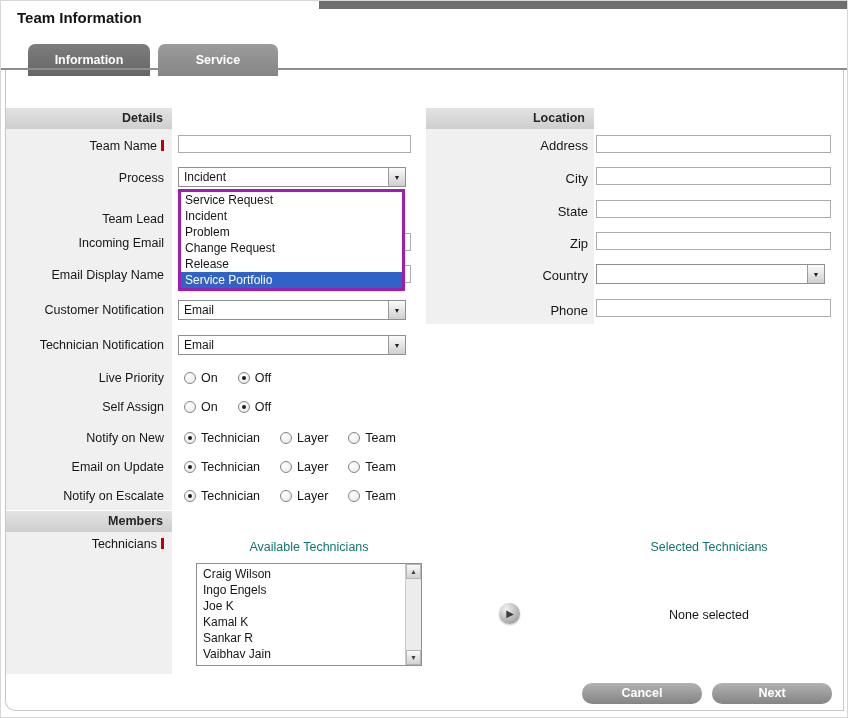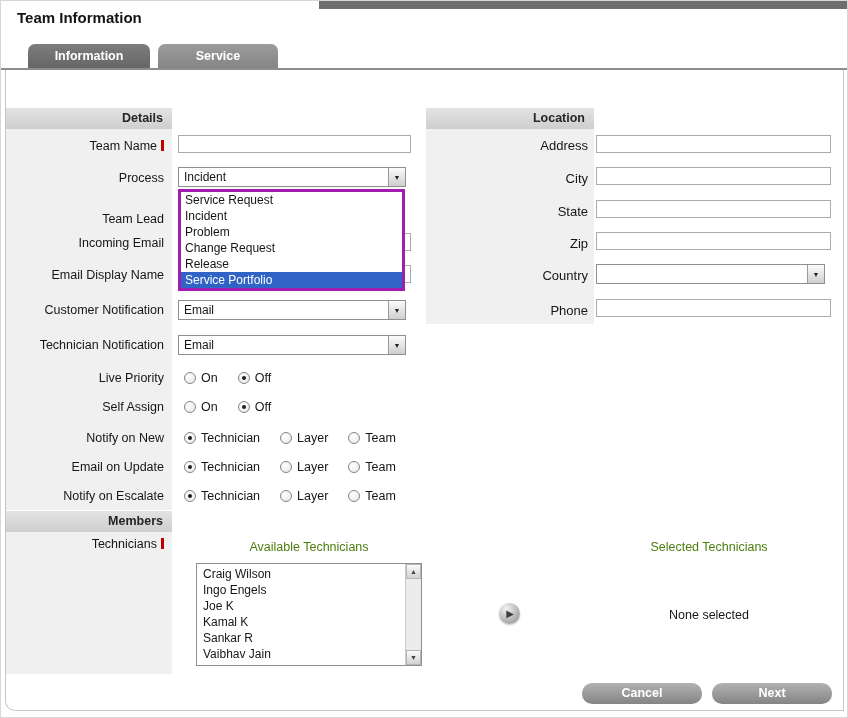--- a/index.html
+++ b/index.html
@@ -1,21 +1,21 @@
 <!DOCTYPE html>
 <html><head>
 <meta charset="utf-8">
 <style>
   html,body{margin:0;padding:0;background:#fff;}
   .page{position:relative;width:848px;height:718px;background:#fff;
         font-family:"Liberation Sans",sans-serif;overflow:hidden;
         border:1px solid #d7d7d7;box-sizing:border-box;}
   .topstrip{position:absolute;top:0;left:318px;right:0;height:8px;background:#6e6e6e;}
   .page-title{position:absolute;left:16px;top:8px;font-size:15px;font-weight:bold;color:#141414;}
-  .tab{position:absolute;top:43px;height:24px;border-radius:7px 7px 0 0;color:#fff;
+  .tab{position:absolute;top:43px;height:32px;border-radius:7px 7px 0 0;color:#fff;
        font-weight:bold;font-size:12.5px;display:flex;align-items:center;justify-content:center;cursor:pointer;}
   .tab-info{left:27px;width:122px;background:linear-gradient(#7d7d7d,#666);}
   .tab-svc{left:157px;width:120px;background:linear-gradient(#9c9c9c,#858585);}
   .tabline{position:absolute;top:67px;left:0;width:848px;height:2px;background:#8d8d8d;}
   .panel{position:absolute;left:4px;top:69px;width:839px;height:641px;
          border-left:1px solid #c6c6c6;border-right:1px solid #c6c6c6;border-bottom:1px solid #c6c6c6;
          border-radius:0 0 0 10px;box-sizing:border-box;}
   .sec-h{position:absolute;height:21px;background:linear-gradient(#e3e3e3,#cecece);
          font-weight:bold;font-size:12.5px;color:#262626;text-align:right;line-height:21px;
          padding-right:9px;box-sizing:border-box;}
@@ -34,21 +34,21 @@
   .ddlist{position:absolute;left:177px;top:188px;width:227px;background:#fff;
           border:3px solid #a21caf;z-index:20;box-sizing:border-box;}
   .dd-item{height:16px;line-height:16px;font-size:12px;padding-left:4px;color:#161616;cursor:pointer;}
   .dd-item.hl{background:#2f63c5;color:#fff;}
   .ctl-row{position:absolute;height:15px;display:flex;align-items:center;}
   .opt{display:inline-flex;align-items:center;margin-right:20px;font-size:12.5px;color:#161616;}
   .opt-lbl{margin-left:5px;}
   .radio{display:inline-block;width:12px;height:12px;border-radius:50%;border:1px solid #858585;
          background:radial-gradient(circle at 35% 30%, #fff, #e6e6e6);box-sizing:border-box;position:relative;cursor:pointer;}
   .radio.checked::after{content:"";position:absolute;left:3px;top:3px;width:4px;height:4px;border-radius:50%;background:#1e1e1e;}
-  .col-hdr{position:absolute;font-size:12.5px;color:#4d7c0f;text-align:center;}
+  .col-hdr{position:absolute;font-size:12.5px;color:#0f766e;text-align:center;}
   .listbox{position:absolute;left:195px;top:562px;width:226px;height:103px;border:1px solid #8f8f8f;
            background:#fff;box-sizing:border-box;}
   .lb-items{position:absolute;left:0;top:2px;right:17px;bottom:0;overflow:hidden;}
   .lb-item{height:16px;line-height:16px;font-size:12px;padding-left:6px;color:#161616;cursor:default;}
   .sb{position:absolute;right:0;top:0;width:16px;height:100%;background:#ececec;border-left:1px solid #c9c9c9;box-sizing:border-box;}
   .sb-btn{position:absolute;left:0;width:100%;height:15px;background:linear-gradient(#fafafa,#d2d2d2);
           border:1px solid #b5b5b5;box-sizing:border-box;display:flex;align-items:center;justify-content:center;cursor:pointer;}
   .sb-up{top:0;} .sb-down{bottom:0;}
   .sb-glyph{font-size:7px;color:#444;line-height:1;}
   .move-btn{position:absolute;left:498px;top:602px;width:21px;height:21px;border-radius:50%;

